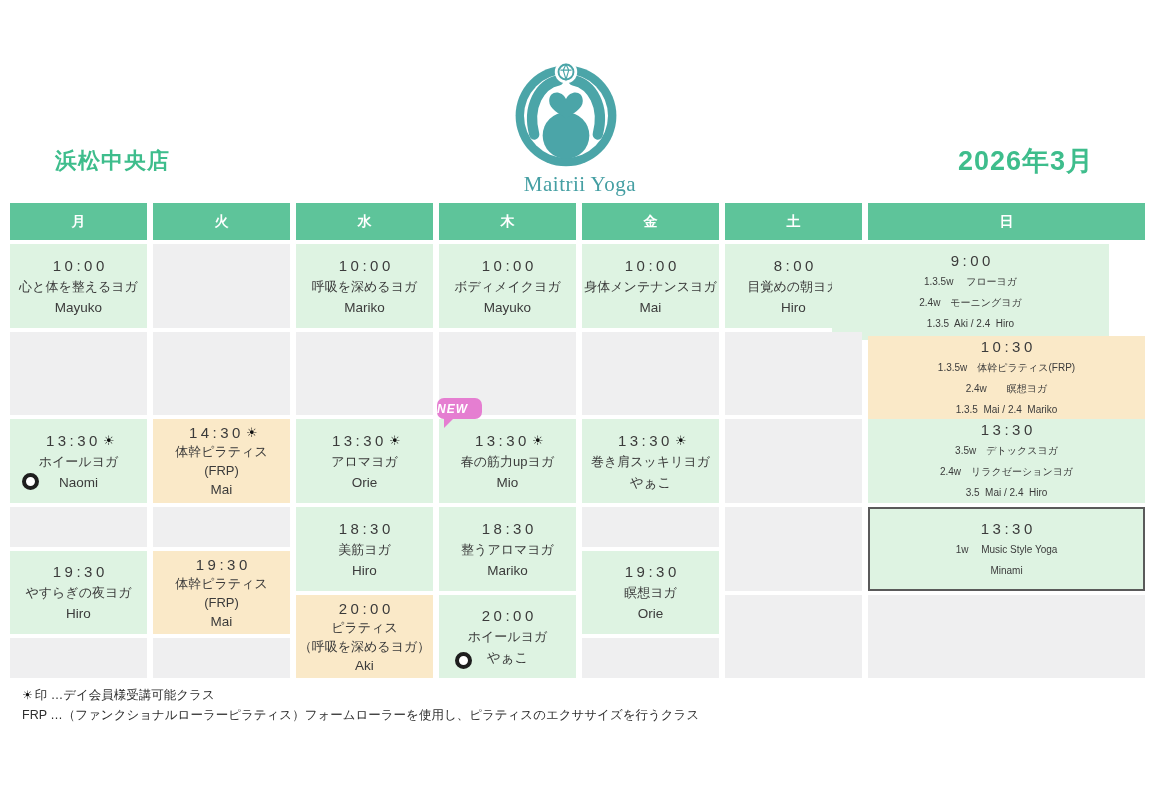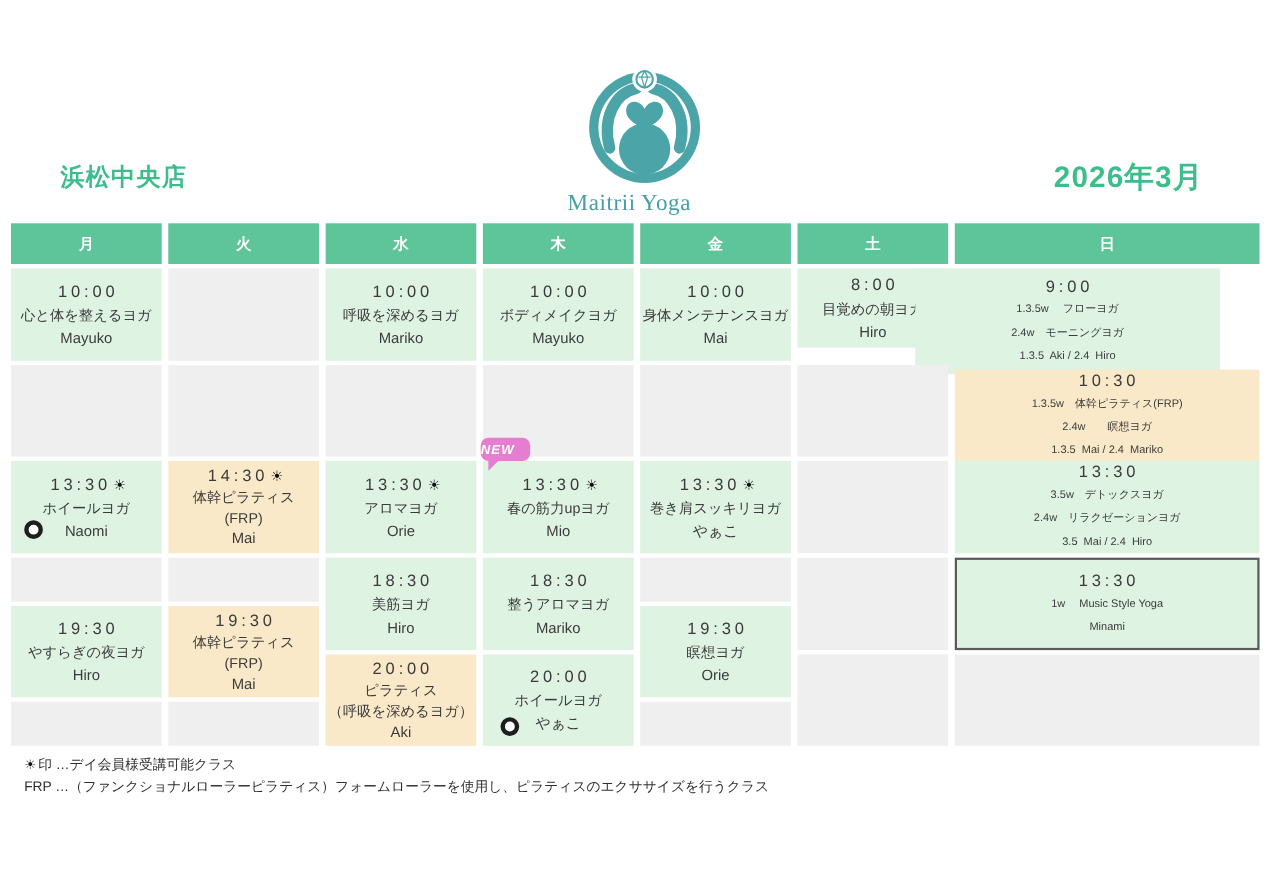--- a/index.html
+++ b/index.html
@@ -2,21 +2,21 @@
 <html><head>
 <meta charset="utf-8">
 <style>
   html,body{margin:0;padding:0;background:#ffffff;}
   body{font-family:"Liberation Sans","DejaVu Sans",sans-serif;}
   .canvas{position:relative;width:1164px;height:805px;background:#fff;overflow:hidden;}
 
   
   .store-name{position:absolute;left:55px;top:146px;font-size:22px;font-weight:bold;color:#3ebd8c;letter-spacing:1px;}
   .month-label{position:absolute;left:958px;top:143px;font-size:27px;font-weight:bold;color:#3ebd8c;letter-spacing:1px;}
-  .logo-wrap{position:absolute;left:516px;top:58px;width:140px;text-align:left;}
+  .logo-wrap{position:absolute;left:496px;top:58px;width:140px;text-align:right;}
   .logo-svg{width:112px;height:112px;display:block;margin:0 auto;}
   .brand-text{font-family:"Liberation Serif","DejaVu Serif",serif;font-size:21px;color:#459fa3;margin-top:2px;letter-spacing:0.5px;}
 
   
   .hcell{position:absolute;background:#5ec49a;color:#fff;font-size:14px;font-weight:bold;
          display:flex;align-items:center;justify-content:center;}
   .cell{position:absolute;color:#3b3b3b;display:flex;flex-direction:column;align-items:center;
         justify-content:center;text-align:center;line-height:21px;}
   .green{background:#def3e2;}
   .orange{background:#fae9c8;}
@@ -91,21 +91,21 @@
   <div class="cell green" style="left:439px;top:244px;width:137px;height:84px;">
     <div class="time">10:00</div>
     <div class="title">ボディメイクヨガ</div>
     <div class="teacher">Mayuko</div>
   </div>
   <div class="cell green" style="left:582px;top:244px;width:137px;height:84px;">
     <div class="time">10:00</div>
     <div class="title">身体メンテナンスヨガ</div>
     <div class="teacher">Mai</div>
   </div>
-  <div class="cell green" style="left:725px;top:244px;width:137px;height:72px;">
+  <div class="cell green" style="left:725px;top:244px;width:137px;height:84px;">
     <div class="time">8:00</div>
     <div class="title">目覚めの朝ヨガ</div>
     <div class="teacher">Hiro</div>
   </div>
   <div class="cell green" style="left:832px;top:244px;width:277px;height:96px;">
     <div class="time">9:00</div>
     <div class="sline">1.3.5w　 フローヨガ</div>
     <div class="sline">2.4w　モーニングヨガ</div>
     <div class="sline">1.3.5  Aki / 2.4  Hiro</div>
   </div>

